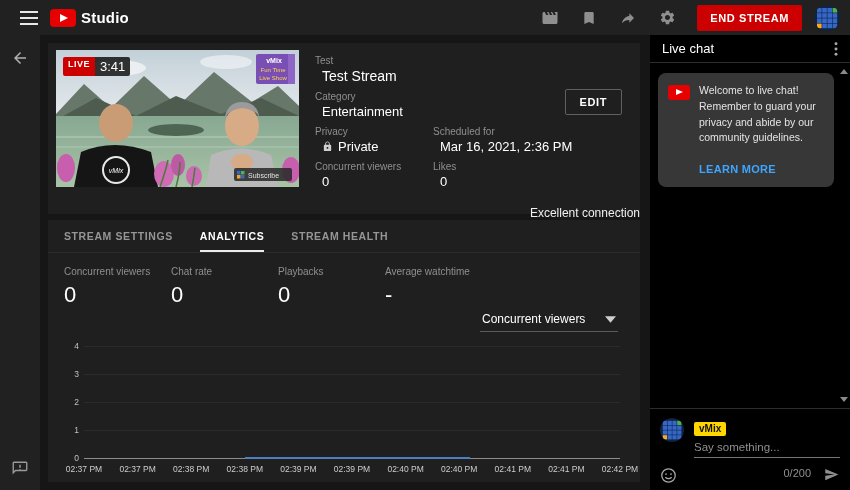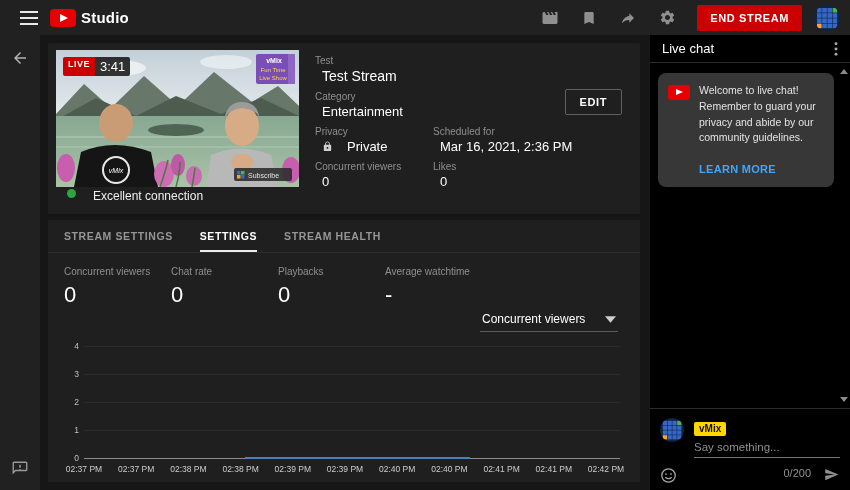--- a/index.html
+++ b/index.html
@@ -41,25 +41,25 @@
     padding:2px 5px; border-radius:2px 0 0 2px; }
   .time-chip { background:rgba(15,15,15,.85); color:#fff; font-size:13px; padding:2px 5px;
     border-radius:0 2px 2px 0; }
   .details { flex:1; padding:5px 8px 0 16px; position:relative; }
   .fld { margin-bottom:7px; }
   .fld-label { font-size:10px; color:#8f8f8f; margin-bottom:2px; }
   .fld-value { font-size:13px; color:#fff;margin-left:7px; }
   .fld-value.big { font-size:14px; font-weight:500; }
   .two-col { display:flex; }
   .col-a { width:118px; }
-  .privacy-val { display:flex; align-items:center; gap:14px; }
+  .privacy-val { display:flex; align-items:center; gap:5px; }
   .edit-btn { position:absolute; right:10px; top:13px; background:transparent; color:#fff;
     border:1px solid #606060; font-size:11px; font-weight:700; letter-spacing:.6px;
     padding:6px 14px; border-radius:2px; cursor:pointer;margin-top:26px; }
-  .conn-row { display:flex; align-items:flex-start; height:27px; padding-left:19px; gap:17px; }
+  .conn-row { display:flex; align-items:flex-end; height:27px; padding-left:19px; gap:17px;flex-direction:column; }
   .conn-dot { width:9px; height:9px; border-radius:50%; background:#2ba640; }
   .conn-text { font-size:12px; color:#efefef; }
 
   
   .card-analytics { margin-top:6px; height:262px; display:flex; flex-direction:column; }
   .tabs { display:flex; padding-left:16px; border-bottom:1px solid #2c2c2c; }
   .tab { font-size:10.5px; font-weight:700; letter-spacing:.6px; color:#969696;
     padding:10px 0 8px 0; margin-right:27px; cursor:pointer; border-bottom:2px solid transparent; }
   .tab.active { color:#fff; border-bottom:2px solid #ececec; }
   .metrics { display:flex; padding:13px 16px 0 16px; }
@@ -70,21 +70,21 @@
   .dropdown { width:138px; display:flex; justify-content:space-between; align-items:center;
     border-bottom:1px solid #5a5a5a; padding:4px 2px 5px 2px; cursor:pointer; }
   .dropdown-label { font-size:12px; color:#fff; }
 
   .chart-wrap { flex:1; position:relative; margin:6px 20px 0 36px; }
   .chart-plot { position:absolute; left:0; right:0; top:8px; bottom:24px; }
   .gridline { position:absolute; left:0; right:0; height:1px; background:#2b2b2b; }
   .gridline.axis { background:#8c8c8c; }
   .ytick { position:absolute; left:-20px; width:15px; text-align:right;
     transform:translateY(-50%); font-size:8.5px; color:#c0c0c0; }
-  .x-labels { position:absolute; left:0; right:14px; bottom:6px; height:12px; }
+  .x-labels { position:absolute; left:0; right:0; bottom:6px; height:12px; }
   .xtick { position:absolute; top:0; transform:translateX(-50%); font-size:8.5px;
     color:#cdcdcd; white-space:nowrap; }
   .line-seg { position:absolute; bottom:-1px; height:2px; }
 
   
   .chat { position:absolute; left:650px; top:35px; right:0; bottom:0; background:#000000;
     display:flex; flex-direction:column; }
   .chat-header { height:28px; flex-shrink:0; display:flex; align-items:center;
     justify-content:space-between; padding:0 6px 0 12px; border-bottom:1px solid #2c2c2c; }
   .chat-title { font-size:13px; color:#fff; }
@@ -311,21 +311,21 @@
 
     <div class="conn-row">
       <span class="conn-dot"></span>
       <span class="conn-text">Excellent connection</span>
     </div>
   </div>
 
   <div class="card card-analytics">
     <div class="tabs">
       <div class="tab">STREAM SETTINGS</div>
-      <div class="tab active">SETTINGS</div>
+      <div class="tab active">ANALYTICS</div>
       <div class="tab">STREAM HEALTH</div>
     </div>
 
     <div class="metrics">
       <div class="metric">
         <div class="metric-label">Concurrent viewers</div>
         <div class="metric-value">0</div>
       </div>
       <div class="metric">
         <div class="metric-label">Chat rate</div>

